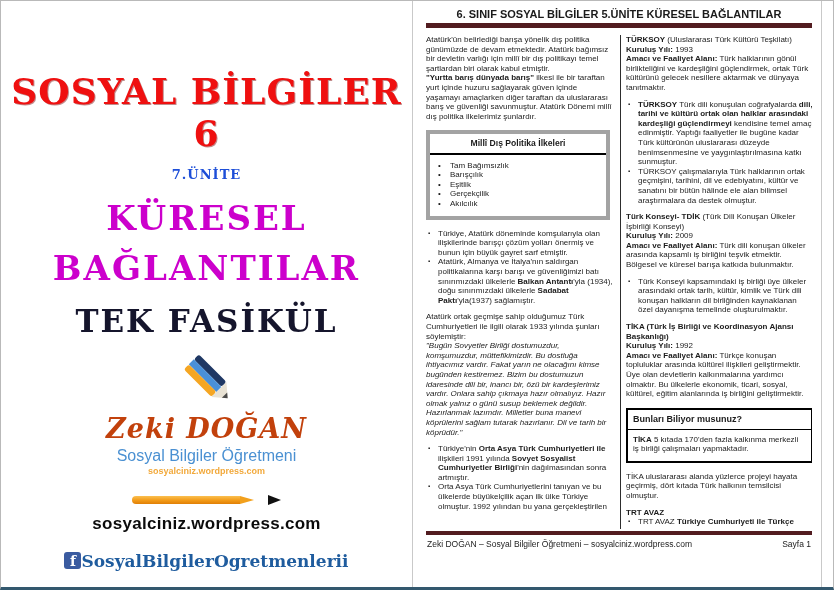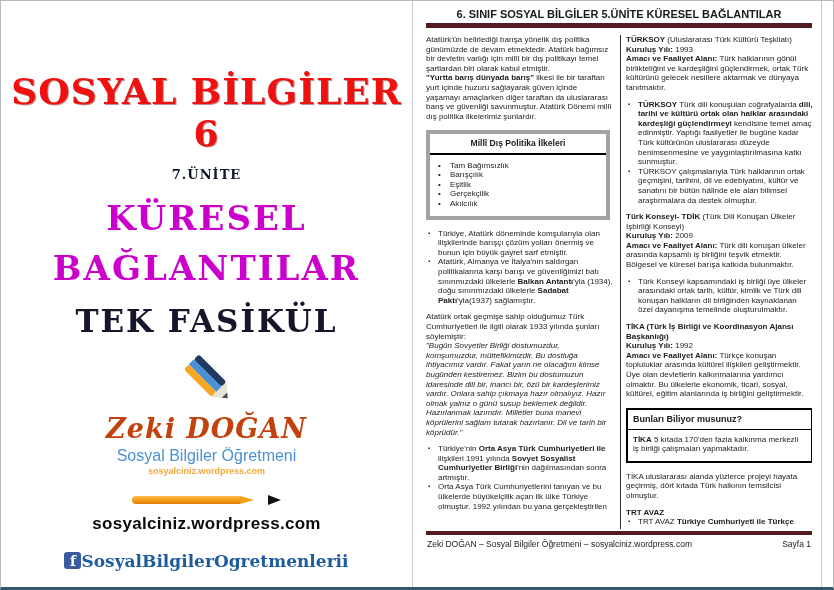--- a/index.html
+++ b/index.html
@@ -106,21 +106,21 @@
   .footer-bar{height:4px;margin-top:2px;}
   .footer-row{display:flex;justify-content:space-between;font-size:8.5px;color:#1c1c1c;padding:4px 1px;}
 </style>
 </head>
 <body>
 
 <div class="app">
 
   <div class="cover">
     <div class="cover-title" style="color: rgb(239, 16, 16);">SOSYAL BİLGİLER 6</div>
-    <div class="cover-unit" style="color: #0f172a;">7.ÜNİTE</div>
+    <div class="cover-unit" style="color: #1d4ed8;">7.ÜNİTE</div>
     <div class="cover-sub1" style="color: rgb(204, 0, 204);">KÜRESEL</div>
     <div class="cover-sub2" style="color: rgb(204, 0, 204);">BAĞLANTILAR</div>
     <div class="cover-fascicle" style="color: rgb(21, 21, 44);">TEK FASİKÜL</div>
 
     <svg class="pencil-logo" viewBox="0 0 90 70" width="80" height="62">
       <g transform="rotate(45 45 35)">
         <rect x="18" y="21" width="44" height="8" rx="3" fill="#1f3864"></rect>
         <rect x="18" y="29" width="44" height="8" fill="#4a90d9"></rect>
         <rect x="18" y="37" width="44" height="8" rx="3" fill="#f5a623"></rect>
         <polygon points="62,21 76,33 62,45" fill="#e8e2d4"></polygon>

